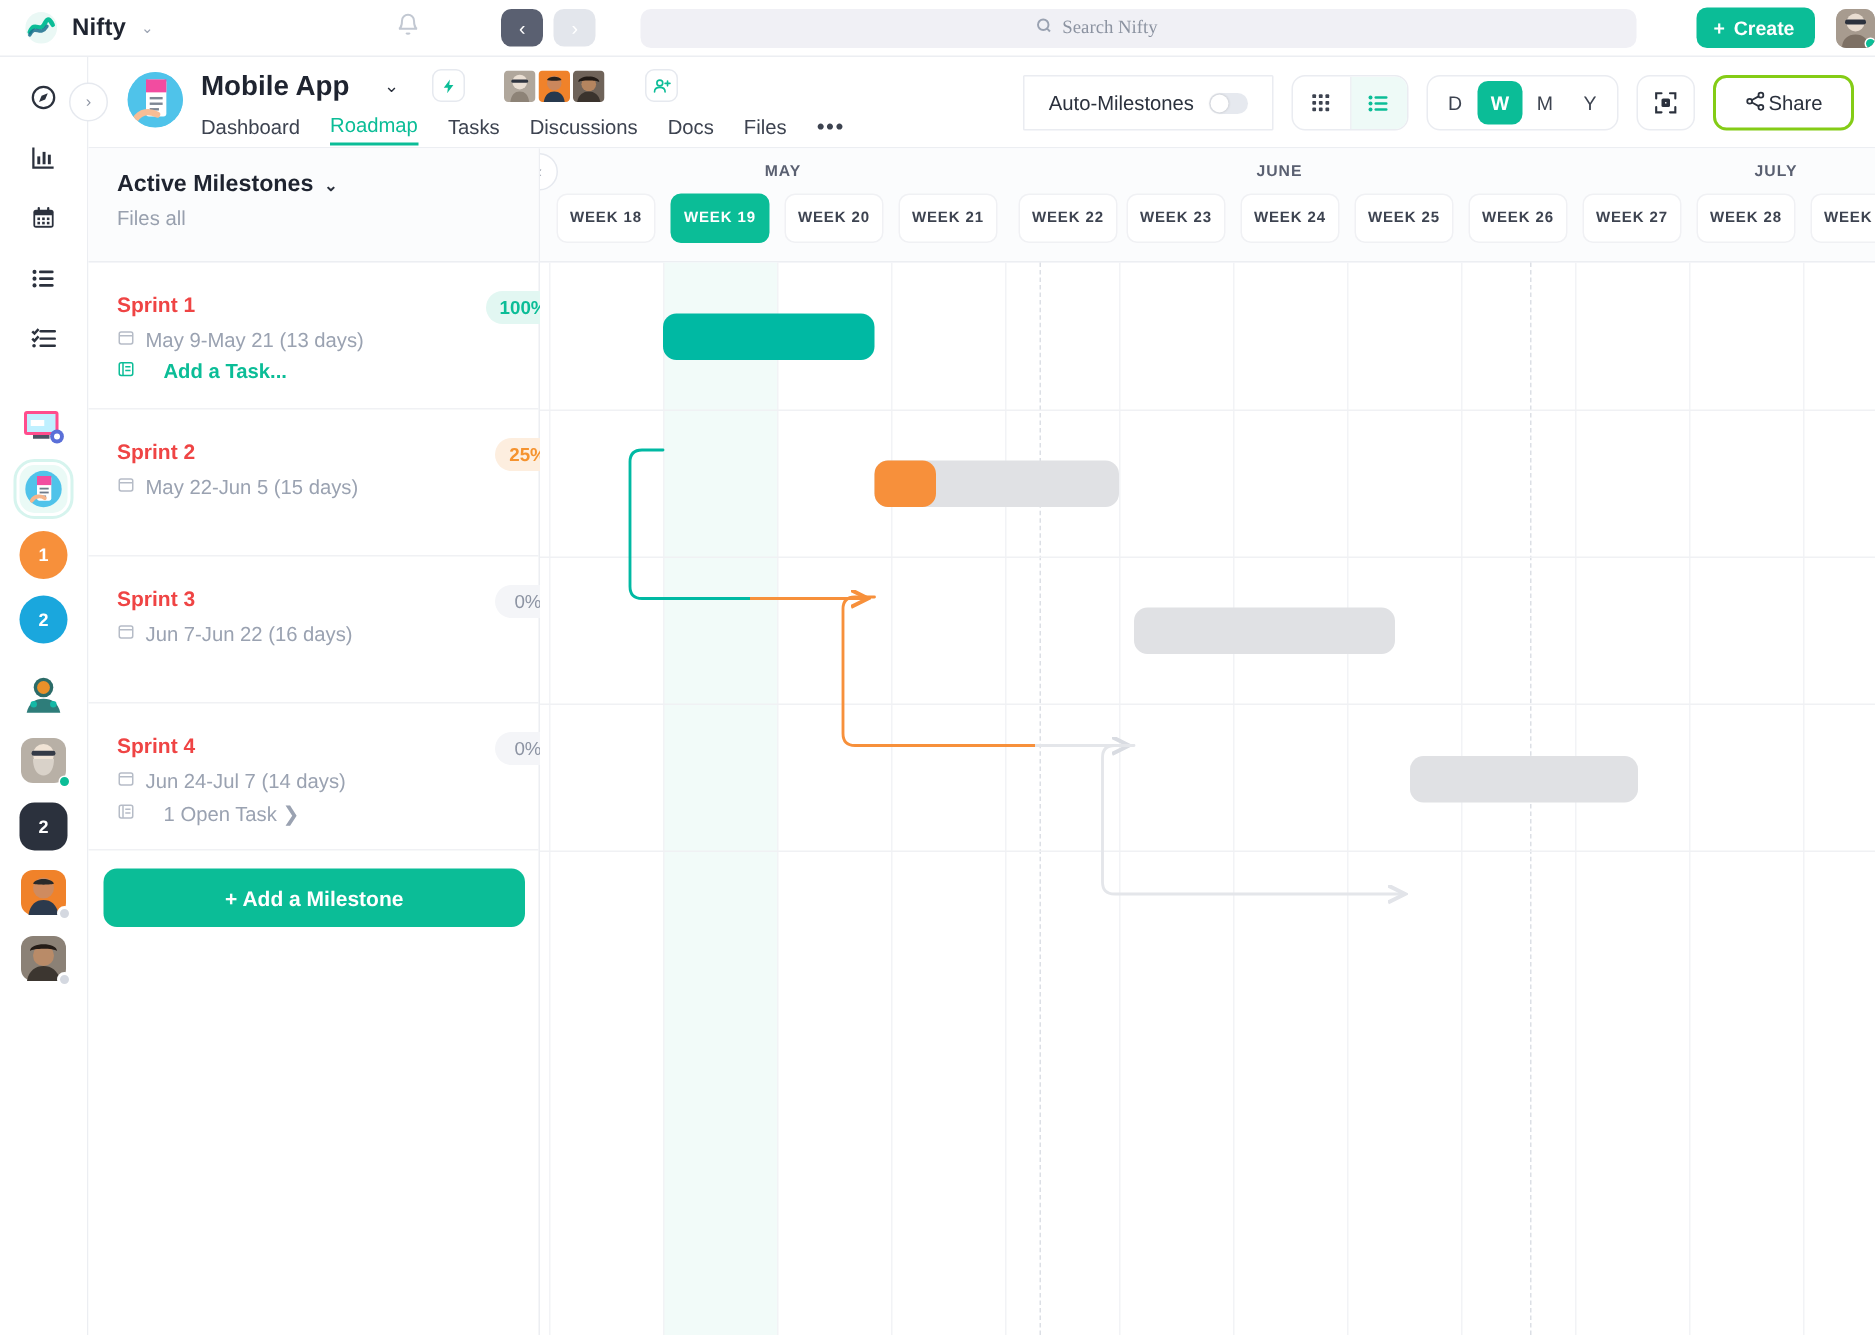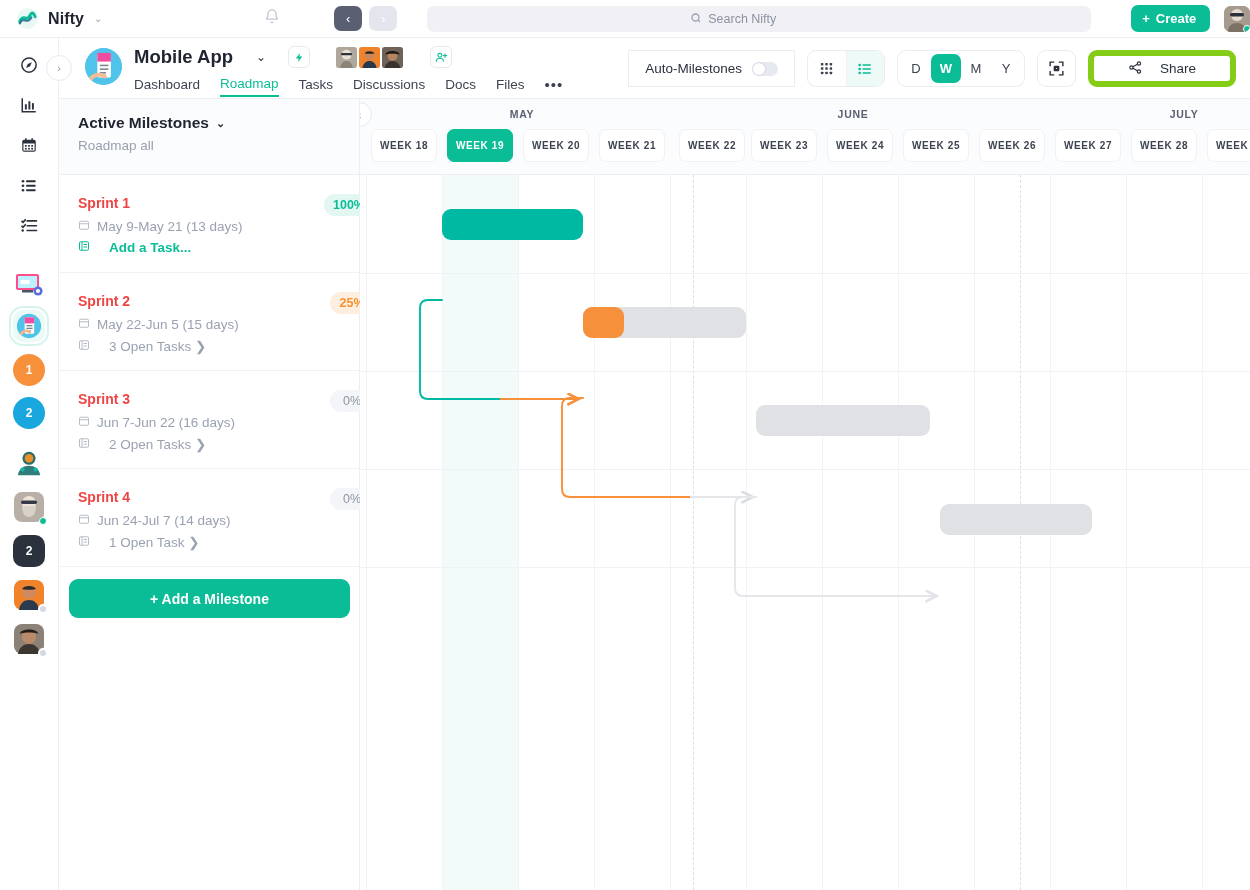--- a/index.html
+++ b/index.html
@@ -32,21 +32,21 @@
   .navbtn.dark { background: #5a6071; }
   .navbtn.light { background: #e3e6ec; color: #ffffff; }
   #searchwrap {
     margin-left: 30px; width: 672px; height: 26px;
     background: #f0f0f5; border-radius: 7px;
     display: flex; align-items: center; justify-content: center; gap: 6px;
   }
   #searchwrap .si { font-size: 11px; color: #9aa2b1; }
   #searchwrap input {
     border: 0; background: transparent; outline: none;
-    font-size: 12.5px; color: #6b7280; font-family: Liberation Sans, sans-serif; width: 120px;
+    font-size: 12.5px; color: #6b7280; font-family: Liberation Serif, serif; width: 120px;
   }
   #searchwrap input::placeholder { color: #8c93a1; }
   #createbtn {
     margin-left: 40px; height: 27px; padding: 0 14px 0 11px;
     background: #0bbd97; border-radius: 7px; color: #fff;
     display: flex; align-items: center; gap: 6px;
     font-size: 13px; font-weight: bold; border: 0; font-family: inherit; cursor: pointer;
   }
   #topavatar {
     margin-left: 14px; width: 26px; height: 26px; border-radius: 7px;
@@ -132,22 +132,22 @@
   .segbox { display: flex; border: 1px solid #eaecf1; border-radius: 9px; overflow: hidden; height: 37px; }
   .segbox .sb { width: 38px; display: flex; align-items: center; justify-content: center; color: #2b313d; }
   .segbox .sb + .sb { border-left: 1px solid #eef0f4; }
   .segbox .sb.on { background: #eefaf7; }
   #dwmy { display: flex; align-items: center; border: 1px solid #eaecf1; border-radius: 9px; height: 37px; padding: 3px; }
   #dwmy .u { width: 30px; height: 29px; border-radius: 7px; display: flex; align-items: center; justify-content: center;
     font-size: 13px; color: #3d4350; }
   #dwmy .u.on { background: #0bbd97; color: #fff; font-weight: bold; }
   #fsbtn { width: 39px; height: 37px; border: 1px solid #eaecf1; border-radius: 9px;
     display: flex; align-items: center; justify-content: center; }
-  #sharebtn { height: 37px; padding: 0 34px; border: 6px solid #84cc16; border-radius: 9px;
-    display: flex; align-items: center; gap: 17px; font-size: 13.5px; color: #2b313d; }
+  #sharebtn { height: 37px; padding: 0 19px; border: 2px solid #84cc16; border-radius: 9px;
+    display: flex; align-items: center; gap: 1px; font-size: 13.5px; color: #2b313d; }
 
   
   #mpanel {
     position: absolute; top: 99px; left: 59px; width: 301px; height: 791px;
     background: #fff; border-right: 1px solid #eceef2;
   }
   #mhead { height: 76px; background: #fbfcfd; border-bottom: 1px solid #eceef2; padding: 15px 0 0 19px; }
   #mhead .t { font-size: 15.5px; font-weight: bold; color: #1f2430; display: flex; align-items: center; gap: 7px; }
   #mhead .t .cv { font-size: 11px; color: #2b313d; }
   #mhead .e { font-size: 13.5px; color: #98a0ae; margin-top: 6px; }
@@ -528,21 +528,21 @@
     </div>
   </div>
 </div>
 
 <div id="mpanel">
   <div id="mhead">
     <div class="t">
       <span>Active Milestones</span>
       <span class="cv">⌄</span>
     </div>
-    <div class="e">Roadmap all</div>
+    <div class="e">Files all</div>
   </div>
 
   <div class="mrow">
     <div class="mt">Sprint 1</div>
     <div class="md">
       <span class="ic">
         <svg width="12" height="12" viewBox="0 0 24 24" fill="none" stroke="#b6bcc7" stroke-width="2">
           <rect x="3" y="4.5" width="18" height="16" rx="2.5"></rect>
             <path d="M3 9.5h18"></path>
           </svg>
@@ -566,53 +566,33 @@
     <div class="mt">Sprint 2</div>
     <div class="md">
       <span class="ic">
         <svg width="12" height="12" viewBox="0 0 24 24" fill="none" stroke="#b6bcc7" stroke-width="2">
           <rect x="3" y="4.5" width="18" height="16" rx="2.5"></rect>
             <path d="M3 9.5h18"></path>
           </svg>
       </span>
       <span>May 22-Jun 5 (15 days)</span>
     </div>
-    <div class="mk grey">
-      <span class="ic">
-        <svg width="12" height="12" viewBox="0 0 24 24" fill="none" stroke="#b6bcc7" stroke-width="2">
-          <rect x="3" y="3.5" width="18" height="17" rx="2.5"></rect>
-            <path d="M8 3.5v17"></path>
-            <path d="M11 9h7M11 14h7"></path>
-          </svg>
-      </span>
-      <span>3 Open Tasks ❯</span>
-    </div>
     <div class="pct p25">25%</div>
   </div>
 
   <div class="mrow">
     <div class="mt">Sprint 3</div>
     <div class="md">
       <span class="ic">
         <svg width="12" height="12" viewBox="0 0 24 24" fill="none" stroke="#b6bcc7" stroke-width="2">
           <rect x="3" y="4.5" width="18" height="16" rx="2.5"></rect>
             <path d="M3 9.5h18"></path>
           </svg>
       </span>
       <span>Jun 7-Jun 22 (16 days)</span>
-    </div>
-    <div class="mk grey">
-      <span class="ic">
-        <svg width="12" height="12" viewBox="0 0 24 24" fill="none" stroke="#b6bcc7" stroke-width="2">
-          <rect x="3" y="3.5" width="18" height="17" rx="2.5"></rect>
-            <path d="M8 3.5v17"></path>
-            <path d="M11 9h7M11 14h7"></path>
-          </svg>
-      </span>
-      <span>2 Open Tasks ❯</span>
     </div>
     <div class="pct p0">0%</div>
   </div>
 
   <div class="mrow">
     <div class="mt">Sprint 4</div>
     <div class="md">
       <span class="ic">
         <svg width="12" height="12" viewBox="0 0 24 24" fill="none" stroke="#b6bcc7" stroke-width="2">
           <rect x="3" y="4.5" width="18" height="16" rx="2.5"></rect>

